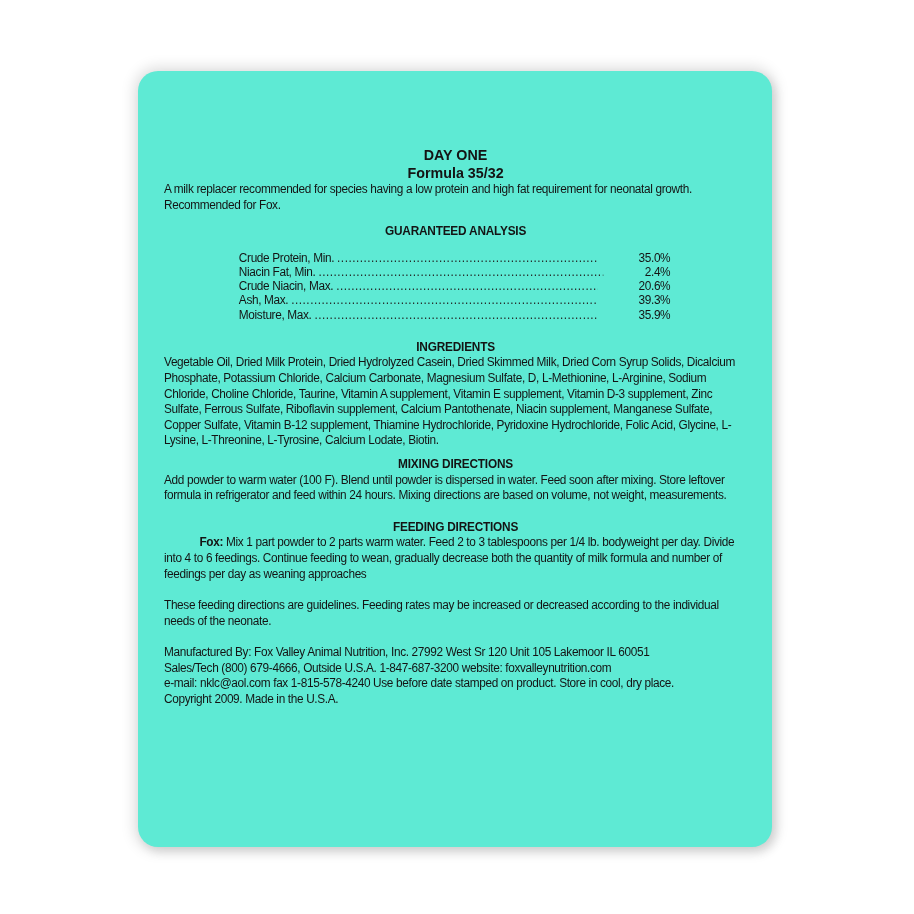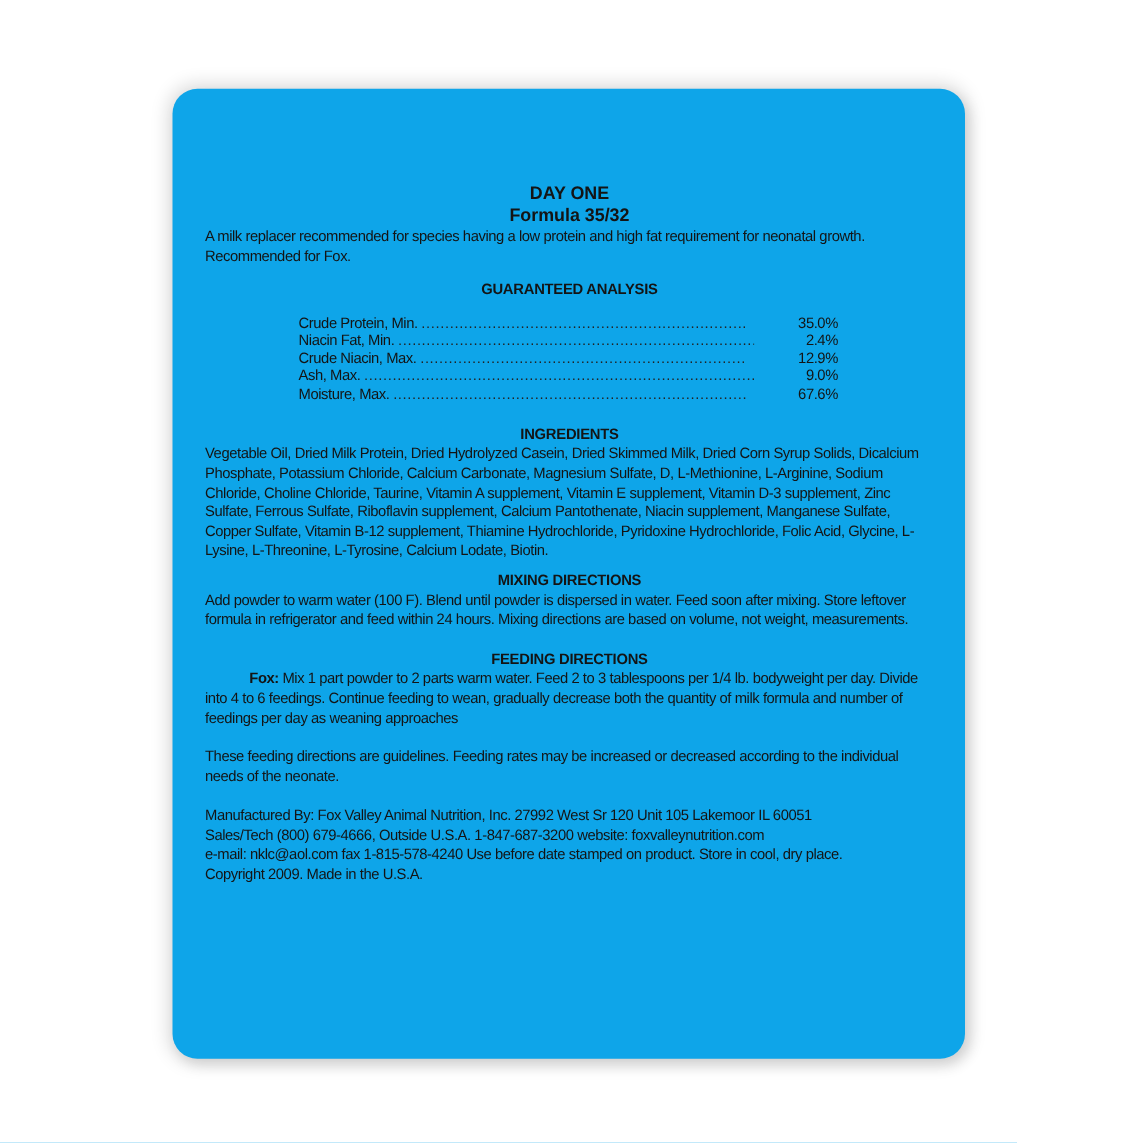--- a/index.html
+++ b/index.html
@@ -9,21 +9,21 @@
       height: 914px;
       background: #ffffff;
       overflow: hidden;
     }
     .card {
       position: absolute;
       left: 138px;
       top: 71px;
       width: 634px;
       height: 776px;
-      background: #0ea5e9;
+      background: #5eead4;
       border-radius: 20px;
       box-shadow: 0 0 14px 4px rgba(0,0,0,0.13), 4px 5px 10px rgba(0,0,0,0.10);
     }
     .content {
       position: absolute;
       left: 26px;
       top: 76px;
       width: 592px;
       font-family: "Liberation Sans", sans-serif;
       color: #141414;
@@ -102,31 +102,31 @@
         <span class="ga-value">35.0%</span>
       </div>
       <div class="ga-row">
         <span class="ga-label">Niacin Fat, Min.</span>
         <span class="ga-dots"></span>
         <span class="ga-value">2.4%</span>
       </div>
       <div class="ga-row">
         <span class="ga-label">Crude Niacin, Max.</span>
         <span class="ga-dots"></span>
-        <span class="ga-value">12.9%</span>
+        <span class="ga-value">20.6%</span>
       </div>
       <div class="ga-row">
         <span class="ga-label">Ash, Max.</span>
         <span class="ga-dots"></span>
-        <span class="ga-value">9.0%</span>
+        <span class="ga-value">39.3%</span>
       </div>
       <div class="ga-row">
         <span class="ga-label">Moisture, Max.</span>
         <span class="ga-dots"></span>
-        <span class="ga-value">67.6%</span>
+        <span class="ga-value">35.9%</span>
       </div>
     </div>
 
     <p class="section-heading ing-heading">INGREDIENTS</p>
     <p class="paragraph">Vegetable Oil, Dried Milk Protein, Dried Hydrolyzed Casein, Dried Skimmed Milk, Dried Corn Syrup Solids, Dicalcium Phosphate, Potassium Chloride, Calcium Carbonate, Magnesium Sulfate, D, L-Methionine, L-Arginine, Sodium Chloride, Choline Chloride, Taurine, Vitamin A supplement, Vitamin E supplement, Vitamin D-3 supplement, Zinc Sulfate, Ferrous Sulfate, Riboflavin supplement, Calcium Pantothenate, Niacin supplement, Manganese Sulfate, Copper Sulfate, Vitamin B-12 supplement, Thiamine Hydrochloride, Pyridoxine Hydrochloride, Folic Acid, Glycine, L-Lysine, L-Threonine, L-Tyrosine, Calcium Lodate, Biotin.</p>
 
     <p class="section-heading mix-heading">MIXING DIRECTIONS</p>
     <p class="paragraph">Add powder to warm water (100 F). Blend until powder is dispersed in water. Feed soon after mixing. Store leftover formula in refrigerator and feed within 24 hours. Mixing directions are based on volume, not weight, measurements.</p>
 
     <p class="section-heading feed-heading">FEEDING DIRECTIONS</p>

